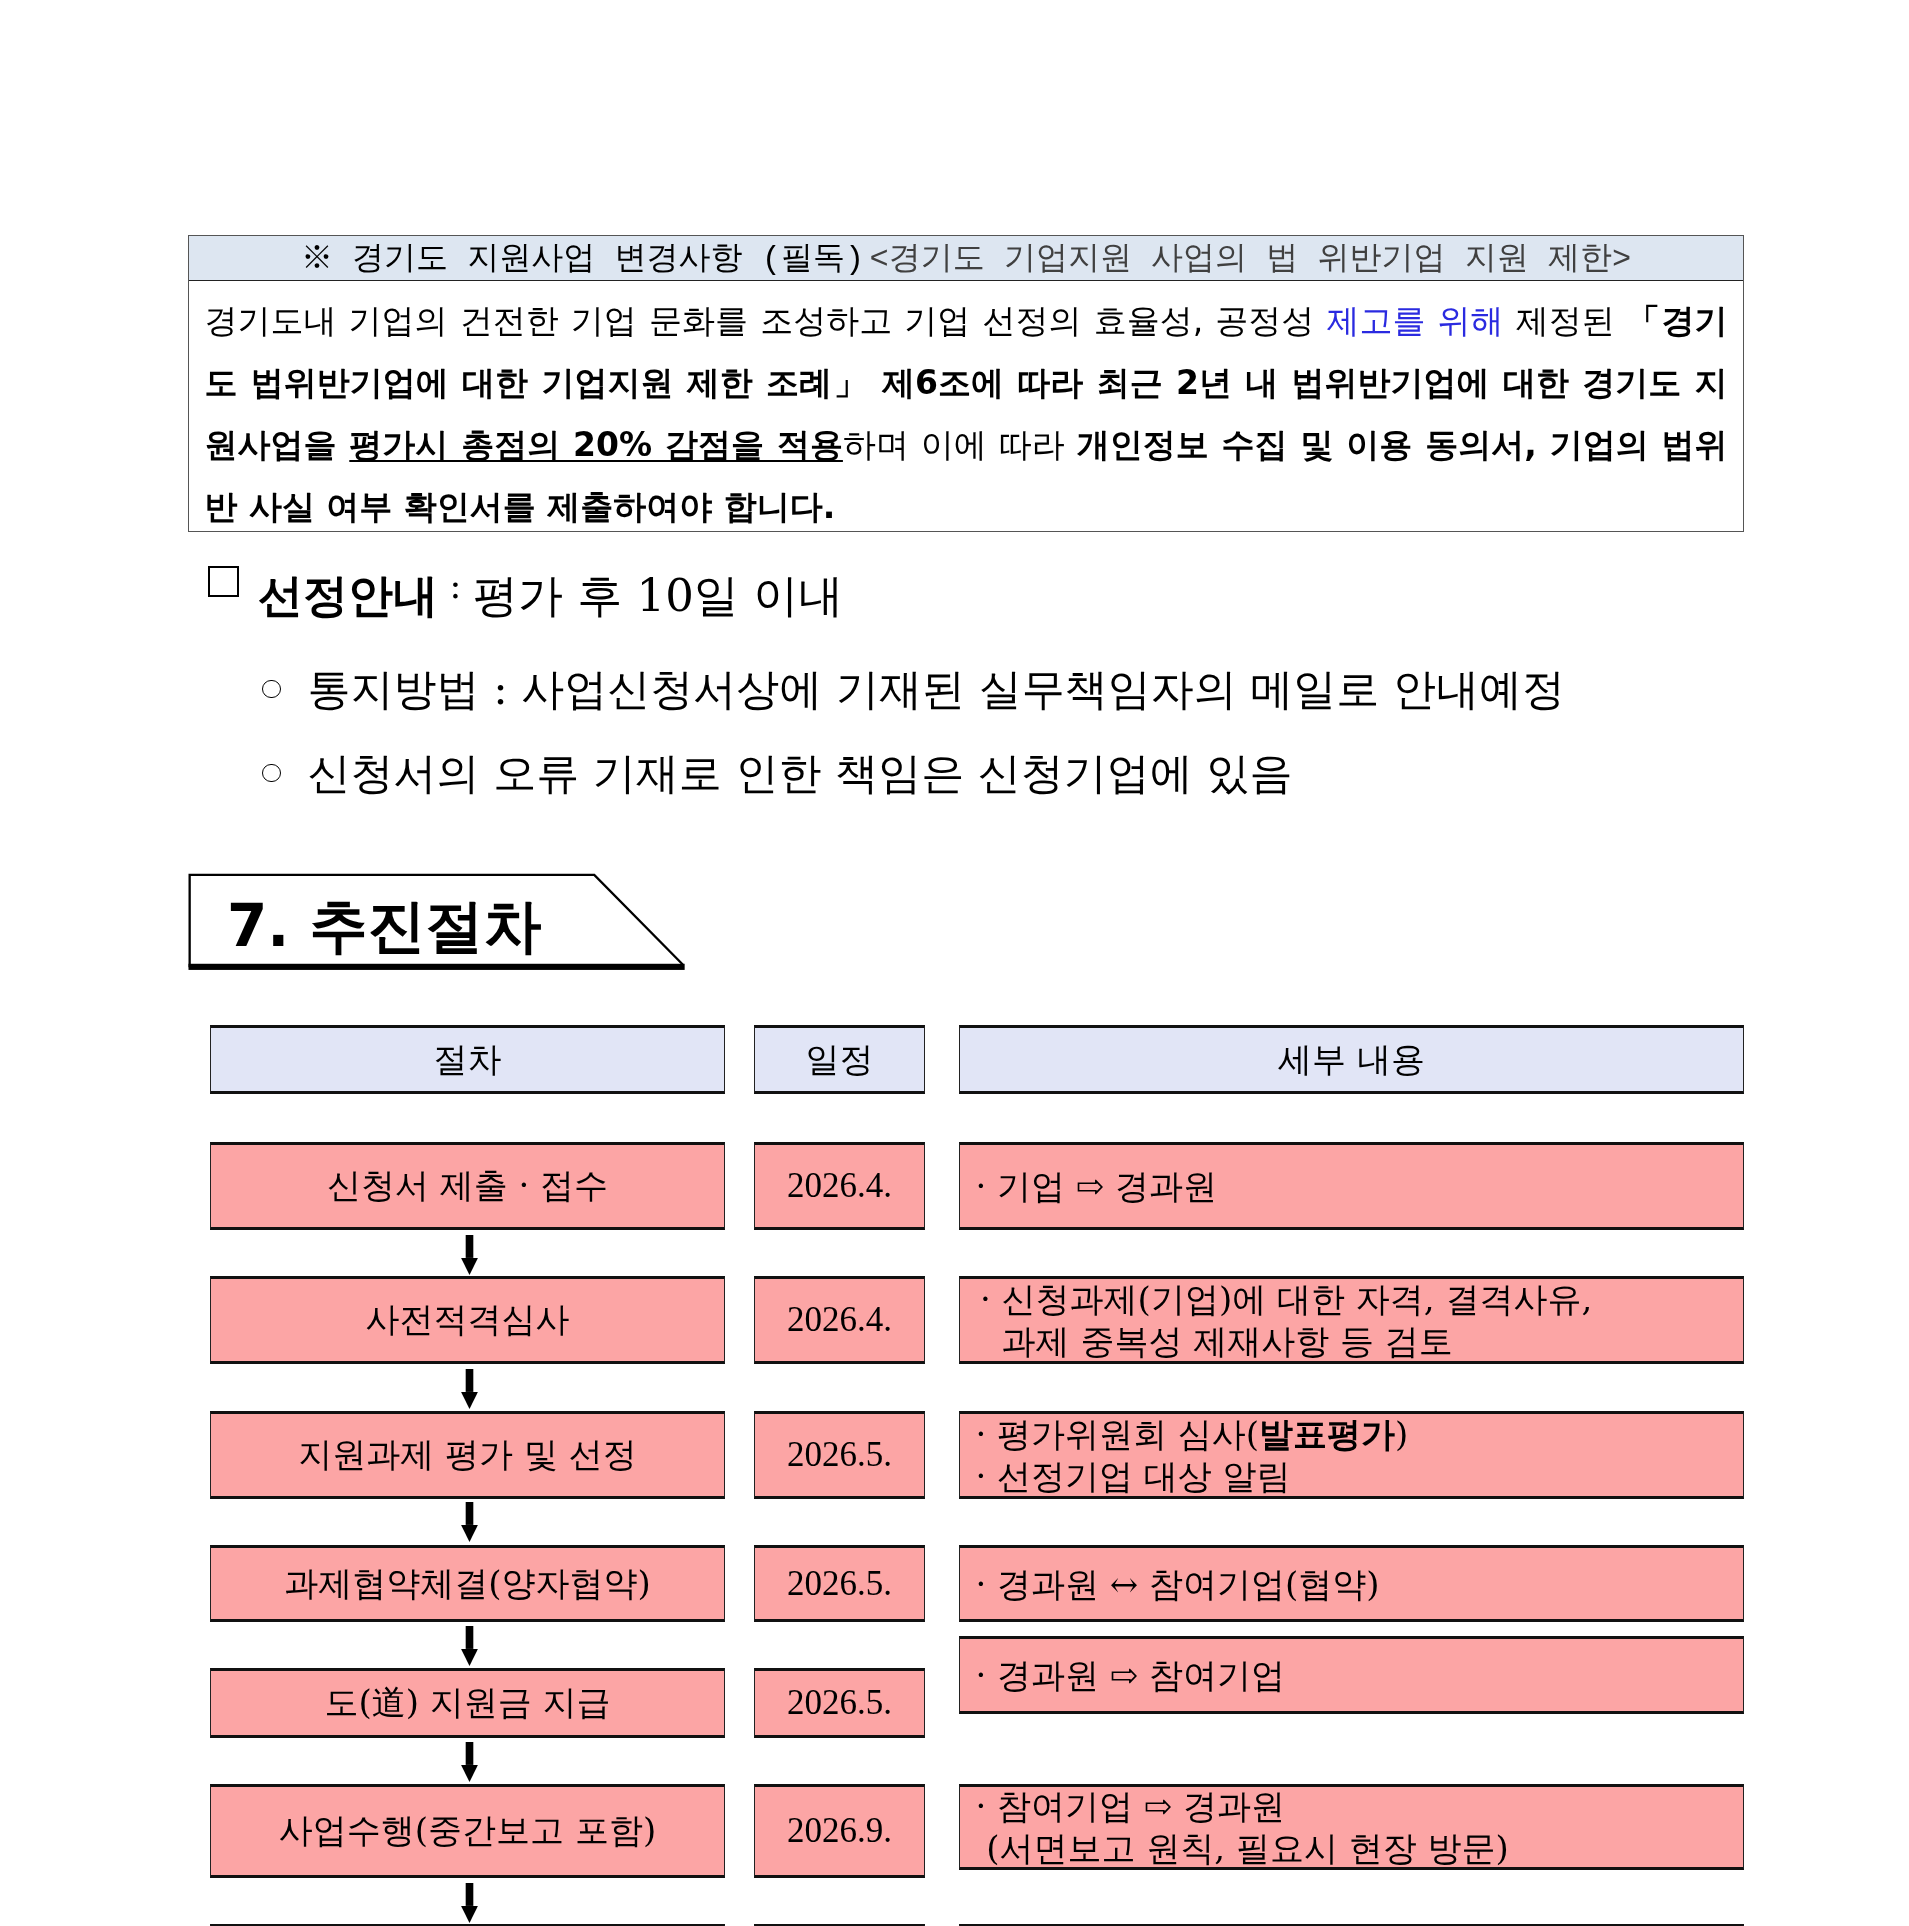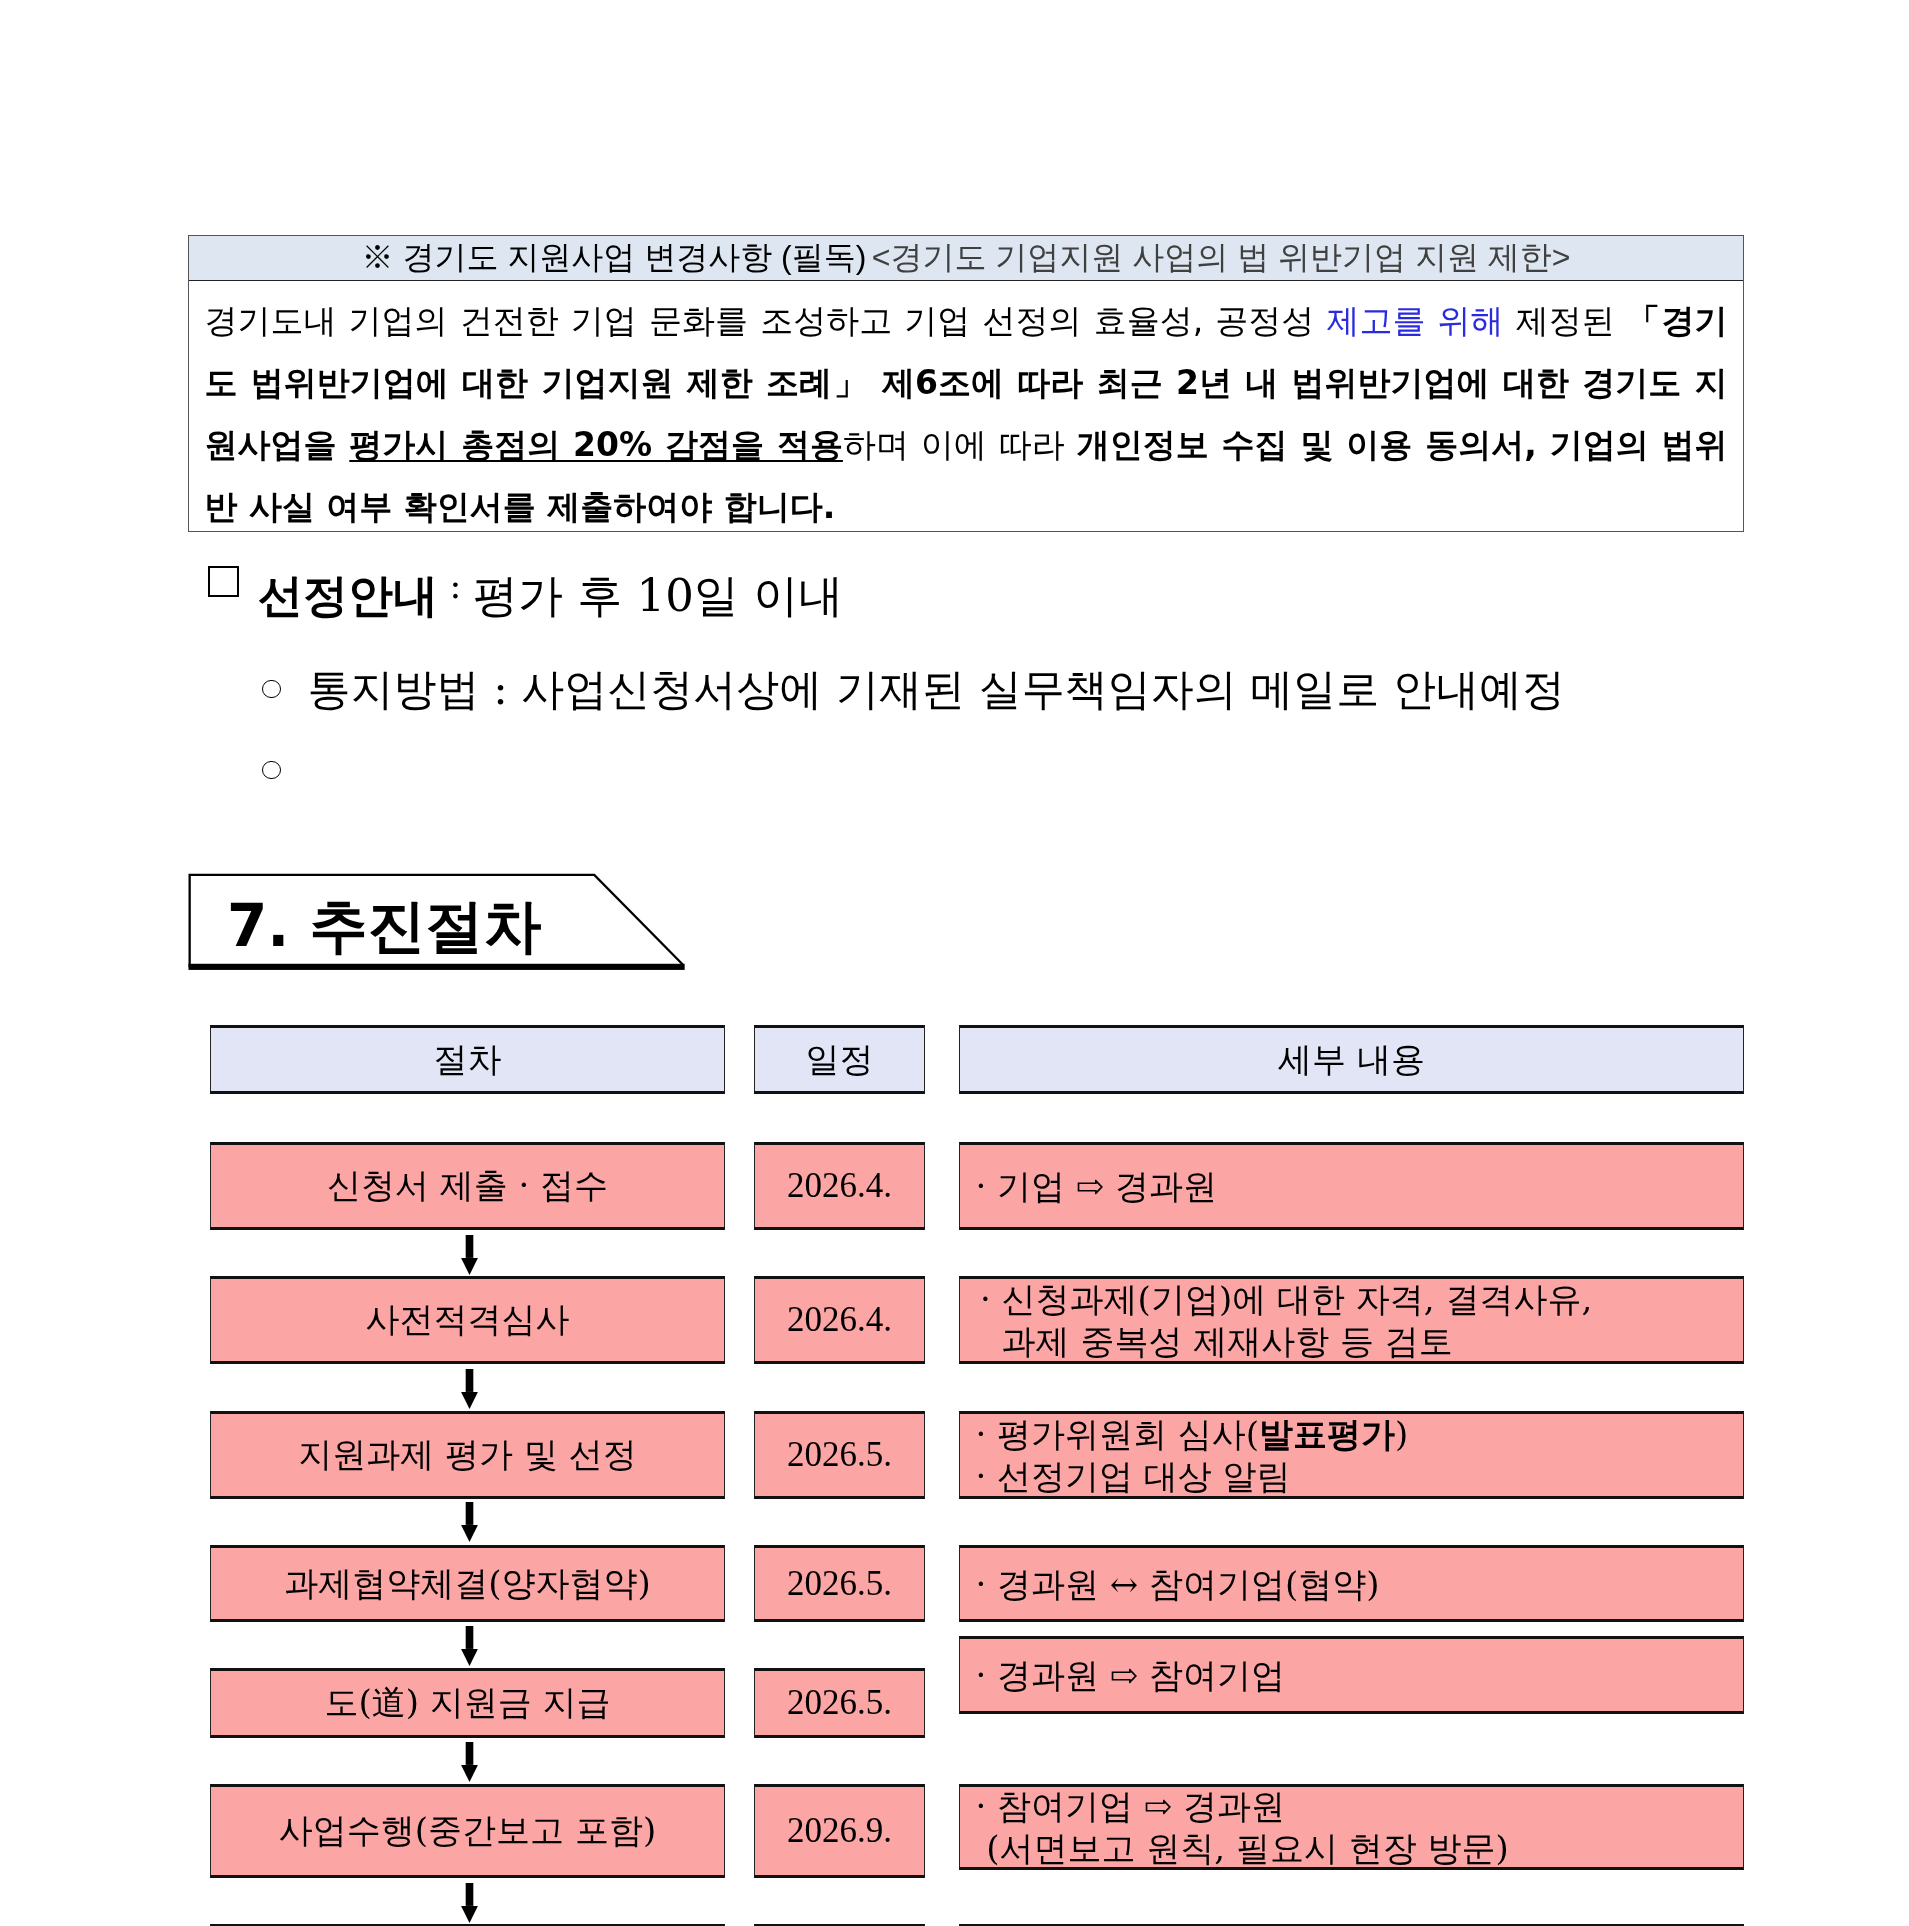--- a/index.html
+++ b/index.html
@@ -4,21 +4,21 @@
 <style>
   html, body { margin:0; padding:0; background:#ffffff; }
   body { width:1910px; height:2700px; position:relative; overflow:hidden;
          font-family:"DejaVu Serif","Liberation Serif",serif; color:#000; }
   .abs { position:absolute; }
 
   
   .notice { left:188px; top:235px; width:1556px; height:297px; border:1.2px solid #555; box-sizing:border-box; }
   .notice-head { position:absolute; left:0; top:0; right:0; height:44px; background:#dde6f1;
                  border-bottom:1.9px solid #222; display:flex; align-items:center; justify-content:center;
-                 font-family:Liberation Sans, sans-serif; font-size:32px; white-space:nowrap; }
+                 font-family:Liberation Mono, monospace; font-size:32px; white-space:nowrap; }
   .notice-head .blue { color:#404040; margin-left:5.4px; }
   .notice-body { position:absolute; left:15.4px; right:15.4px; top:54px; font-size:33px; line-height:62px;
                  text-align:justify; text-align-last:left; font-family:"DejaVu Sans","Liberation Sans",sans-serif; }
   .notice-body .blue { color:#2a2ae0; }
   .notice-body .bold { font-weight:bold; }
   .notice-body .ul { text-decoration:underline; text-decoration-thickness:1.9px; text-underline-offset:3.9px; }
 
   
   .sel-line { left:208px; top:566px; font-size:45px; white-space:nowrap; display:flex; align-items:flex-start; }
   .checkbox { display:inline-block; width:31px; height:31px; border:2.3px solid #000; box-sizing:border-box; margin-right:19px; }
@@ -60,21 +60,21 @@
 <div class="abs sel-line">
   <span class="checkbox"></span>
   <span class="sel-title">선정안내</span>
   <span class="sel-sep">:</span>
   <span>평가 후 10일 이내</span>
 </div>
 <div class="abs bullet-line" style="top:661px;">
   <span class="circle"></span><span>통지방법 : 사업신청서상에 기재된 실무책임자의 메일로 안내예정</span>
 </div>
 <div class="abs bullet-line" style="top:745px;">
-  <span class="circle"></span>
+  <span class="circle"></span><span>신청서의 오류 기재로 인한 책임은 신청기업에 있음</span>
 </div>
 
 <div class="abs sec-head">
   <svg width="501" height="100" viewBox="0 0 1300 260">
     <polyline points="3,245 3,5 1055,5 1285,238" fill="none" stroke="#000" stroke-width="6"></polyline>
     <rect x="0" y="236" width="1290" height="16" fill="#000"></rect>
   </svg>
   <div class="sec-title">7. 추진절차</div>
 </div>
 

